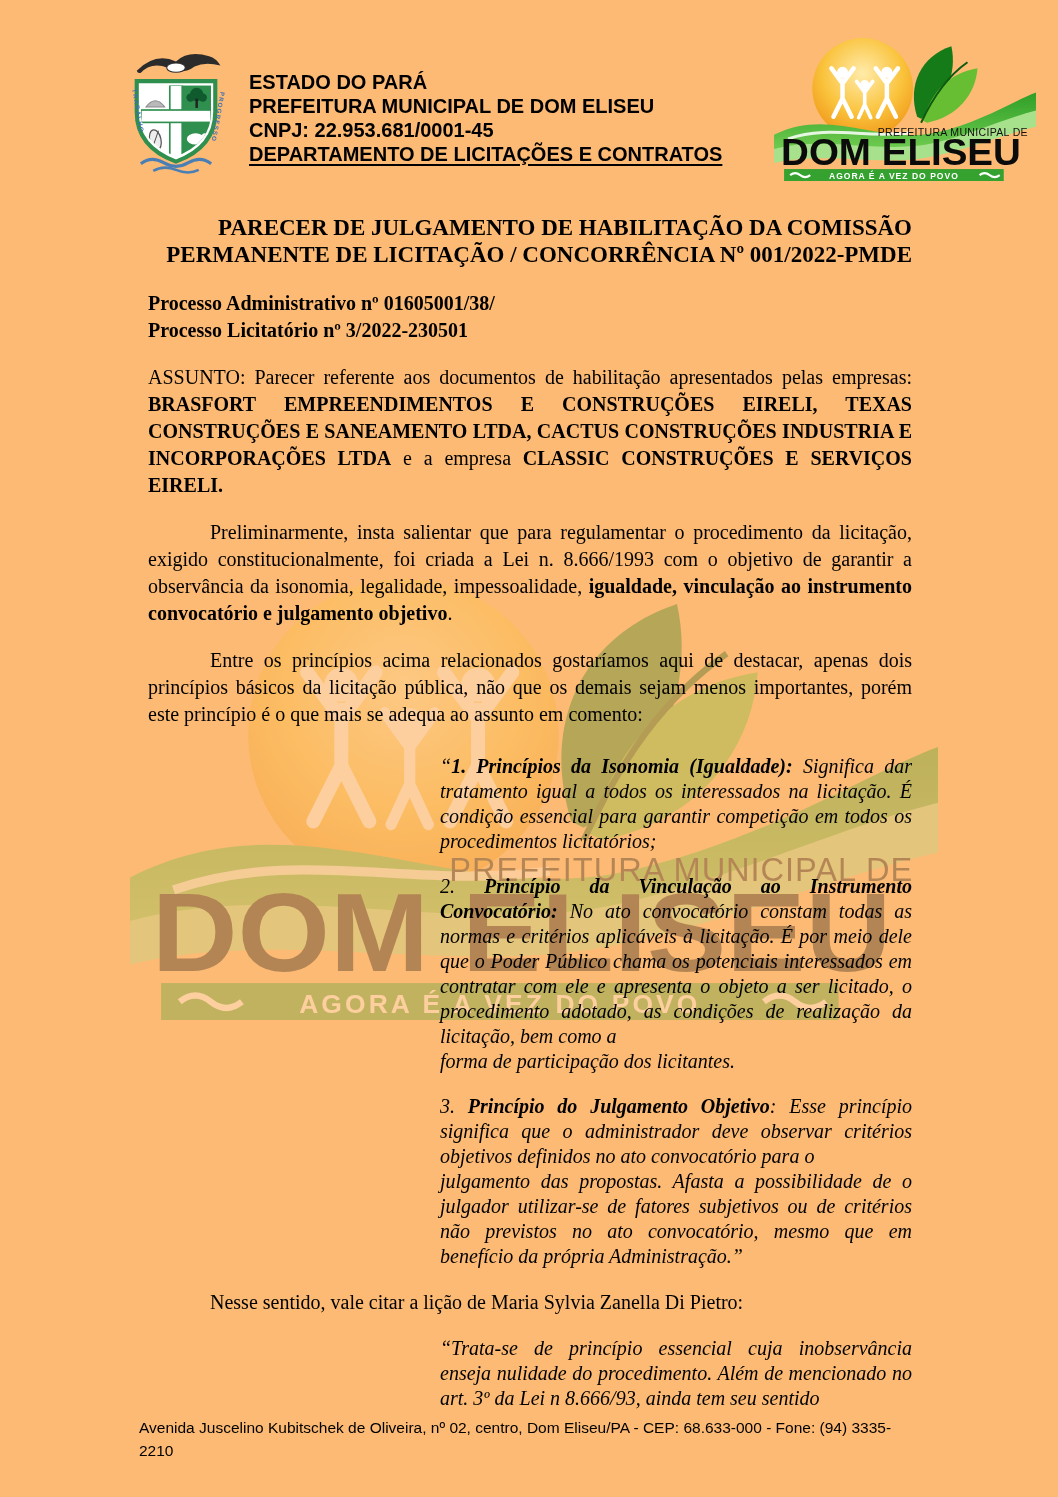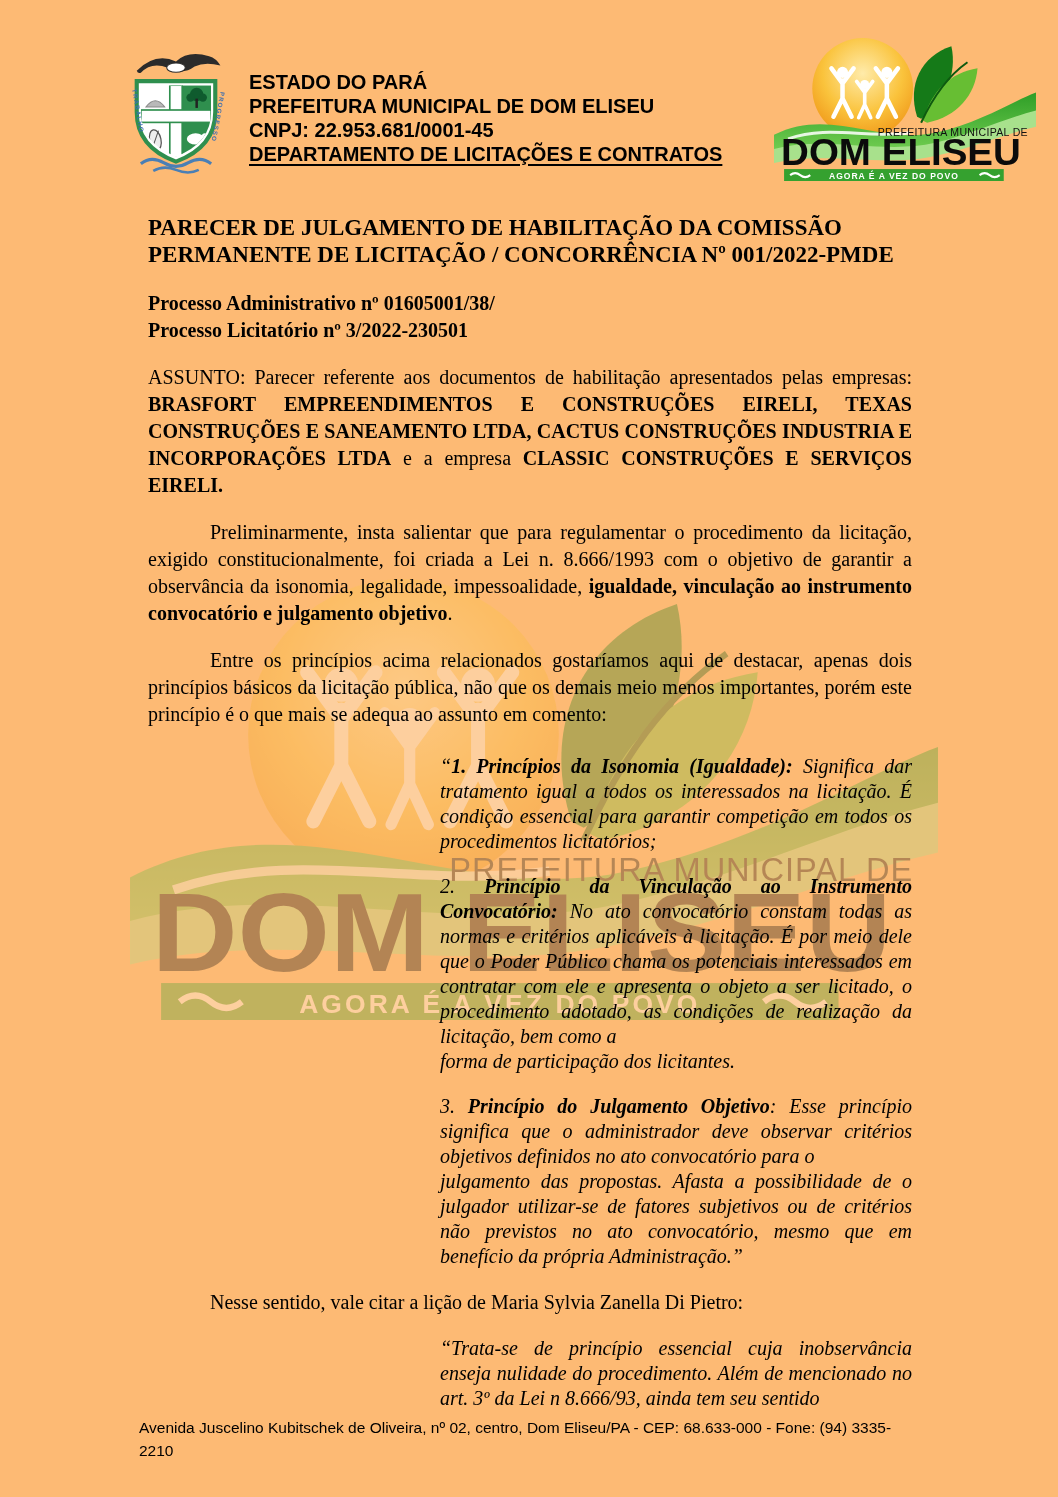--- a/index.html
+++ b/index.html
@@ -18,21 +18,21 @@
   .org-line-underline { text-decoration:underline; text-decoration-thickness:2px; text-underline-offset:3px; }
   .logo-hdr { position:absolute; left:774px; top:28px; width:262px; height:153px; }
   .logo-hdr svg, .coat svg, .watermark svg { display:block; width:100%; height:auto; }
   
   .watermark {
     position:absolute; left:130px; top:548px; width:808px;
     opacity:0.30; pointer-events:none; z-index:0;
   }
   
   .content { position:absolute; left:148px; top:214px; width:764px; z-index:1; font-size:20px; }
-  .doc-title { text-align:left; font-weight:bold; font-size:23px; line-height:27px; }
+  .doc-title { text-align:right; font-weight:bold; font-size:23px; line-height:27px; }
   .process-block { margin-top:22px; font-weight:bold; font-size:20px; line-height:27px; }
   .para { margin-top:20px; text-align:justify; line-height:27px; }
   .para-indent { text-indent:62px; }
   .quote {
     margin-left:292px; text-align:justify; font-style:italic;
     line-height:25px; white-space:pre-line; margin-top:20px;
   }
   .quote-first { margin-top:26px; }
   .b { font-weight:bold; }
   
@@ -164,21 +164,21 @@
 
     <div class="process-block">
       <div>Processo Administrativo nº 01605001/38/</div>
       <div>Processo Licitatório nº 3/2022-230501</div>
     </div>
 
     <p class="para"><span>ASSUNTO: Parecer referente aos documentos de habilitação apresentados pelas empresas: </span><span class="b">BRASFORT EMPREENDIMENTOS E CONSTRUÇÕES EIRELI, TEXAS CONSTRUÇÕES E SANEAMENTO LTDA, CACTUS CONSTRUÇÕES INDUSTRIA E INCORPORAÇÕES LTDA</span><span> e a empresa </span><span class="b">CLASSIC CONSTRUÇÕES E SERVIÇOS EIRELI.</span></p>
 
     <p class="para para-indent"><span>Preliminarmente, insta salientar que para regulamentar o procedimento da licitação, exigido constitucionalmente, foi criada a Lei n. 8.666/1993 com o objetivo de garantir a observância da isonomia, legalidade, impessoalidade, </span><span class="b">igualdade, vinculação ao instrumento convocatório e julgamento objetivo</span><span>.</span></p>
 
-    <p class="para para-indent">Entre os princípios acima relacionados gostaríamos aqui de destacar, apenas dois princípios básicos da licitação pública, não que os demais meio menos importantes, porém este princípio é o que mais se adequa ao assunto em comento:</p>
+    <p class="para para-indent">Entre os princípios acima relacionados gostaríamos aqui de destacar, apenas dois princípios básicos da licitação pública, não que os demais sejam menos importantes, porém este princípio é o que mais se adequa ao assunto em comento:</p>
 
     <p class="quote quote-first"><span>“</span><span class="b">1. Princípios da Isonomia (Igualdade):</span><span> Significa dar tratamento igual a todos os interessados na licitação. É condição essencial para garantir competição em todos os procedimentos licitatórios;</span></p>
 
     <p class="quote"><span>2. </span><span class="b">Princípio da Vinculação ao Instrumento Convocatório:</span><span> No ato convocatório constam todas as normas e critérios aplicáveis à licitação. É por meio dele que o Poder Público chama os potenciais interessados em contratar com ele e apresenta o objeto a ser licitado, o procedimento adotado, as condições de realização da licitação, bem como a
 forma de participação dos licitantes.</span></p>
 
     <p class="quote"><span>3. </span><span class="b">Princípio do Julgamento Objetivo</span><span>: Esse princípio significa que o administrador deve observar critérios objetivos definidos no ato convocatório para o
 julgamento das propostas. Afasta a possibilidade de o julgador utilizar-se de fatores subjetivos ou de critérios não previstos no ato convocatório, mesmo que em benefício da própria Administração.”</span></p>
 
     <p class="para para-indent">Nesse sentido, vale citar a lição de Maria Sylvia Zanella Di Pietro:</p>

